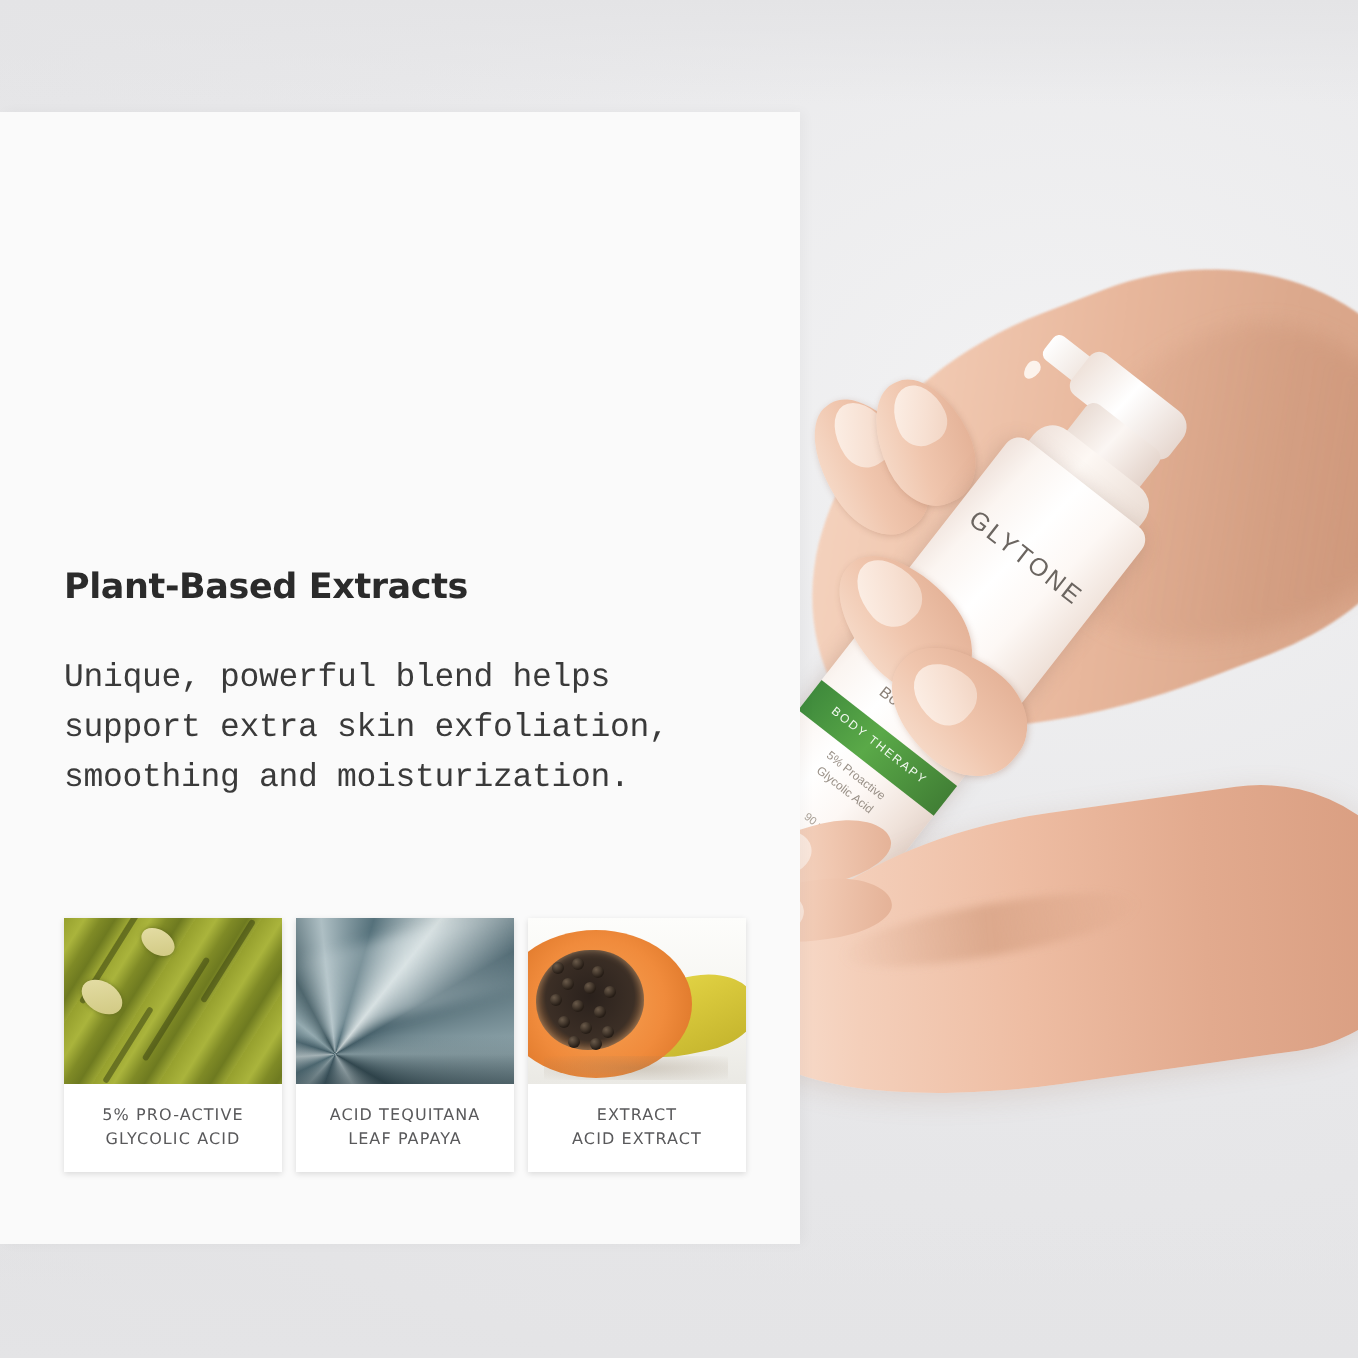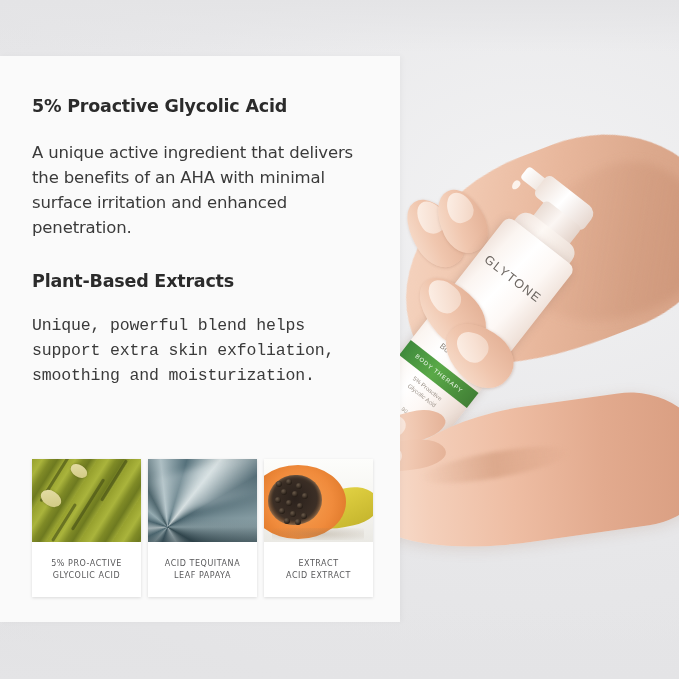--- a/index.html
+++ b/index.html
@@ -280,21 +280,21 @@
     font-size: 16.5px;
     font-weight: 400;
     line-height: 25px;
     color: #3a3a3a;
     letter-spacing: -0.15px;
     width: 330px;
   }
 
   #block-glycolic { top: 40px; }
   #block-glycolic .section-body { margin-top: 24px; }
-  #block-plants { top: 215px; }
+  #block-plants { top: 228px; }
   #block-plants .section-body { margin-top: 22px; font-family: Liberation Mono, monospace; }
 
   
   #cards {
     position: absolute;
     left: 32px; top: 403px;
     width: 341px;
     display: flex;
     gap: 7px;
   }
@@ -305,21 +305,21 @@
     display: flex;
     flex-direction: column;
   }
   .card-img {
     width: 109px;
     height: 83px;
     position: relative;
     overflow: hidden;
   }
   .card-caption {
-    height: 55px;
+    height: 44px;
     display: flex;
     align-items: center;
     justify-content: center;
     text-align: center;
     font-family: "DejaVu Sans", "Liberation Sans", sans-serif;
     font-size: 8px;
     line-height: 12px;
     letter-spacing: 0.55px;
     color: #59595b;
     padding: 0 4px;
@@ -457,24 +457,20 @@
     <div class="palm-finger pf1"></div>
     <div class="pf-nail pn1"></div>
     <div class="palm-finger pf2"></div>
     <div class="pf-nail pn2"></div>
 
     <div class="photo-fade"></div>
   </div>
 
   <div id="panel">
 
-    <div class="copy-block" id="block-glycolic">
-      <h2 class="section-title">5% Proactive Glycolic Acid</h2>
-      <p class="section-body">A unique active ingredient that delivers the benefits of an AHA with minimal surface irritation and enhanced penetration.</p>
-    </div>
 
     <div class="copy-block" id="block-plants">
       <h2 class="section-title">Plant-Based Extracts</h2>
       <p class="section-body">Unique, powerful blend helps support extra skin exfoliation, smoothing and moisturization.</p>
     </div>
 
     <div id="cards">
 
       <div class="card">
         <div class="card-img img-cane">

